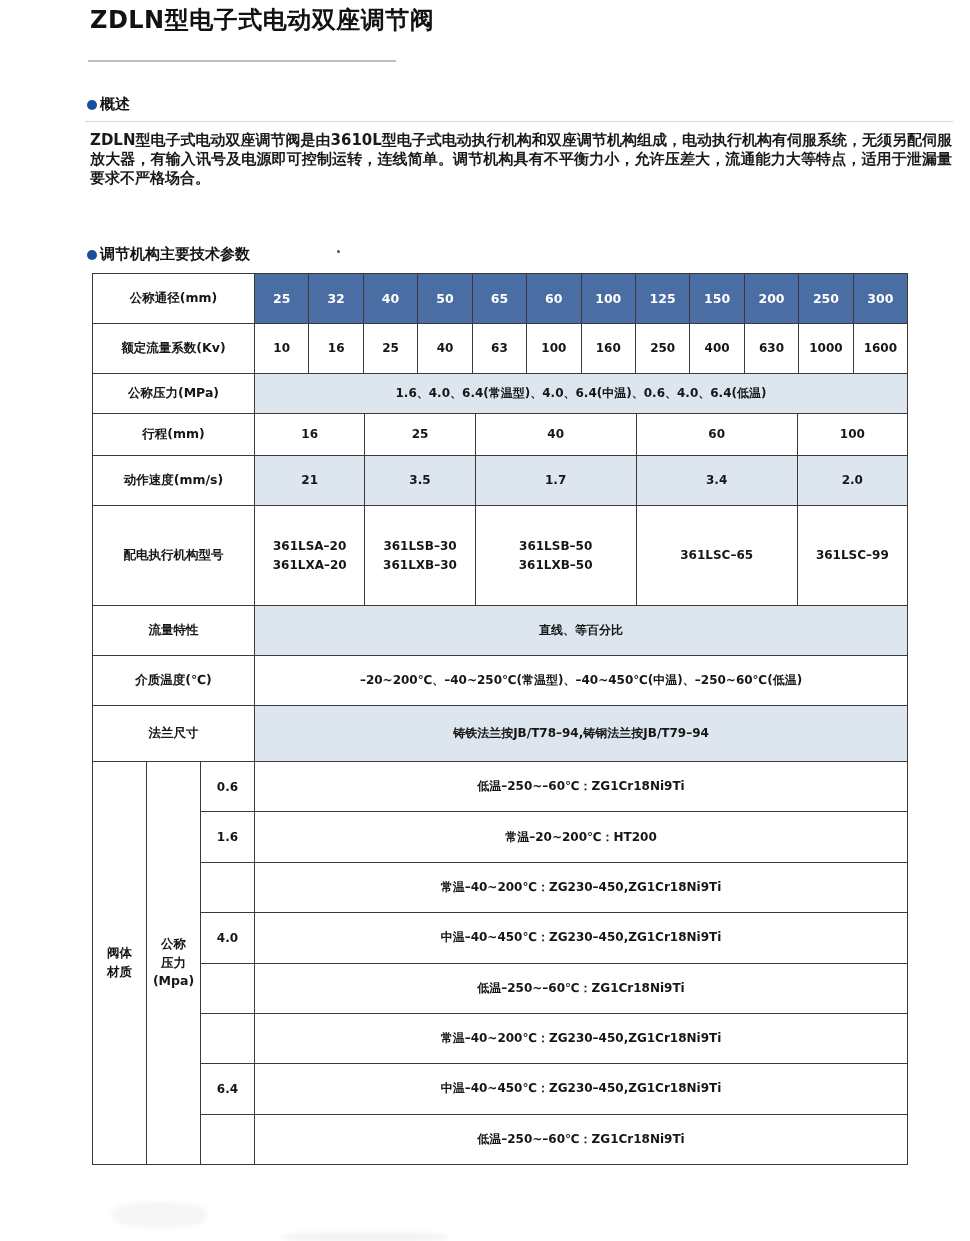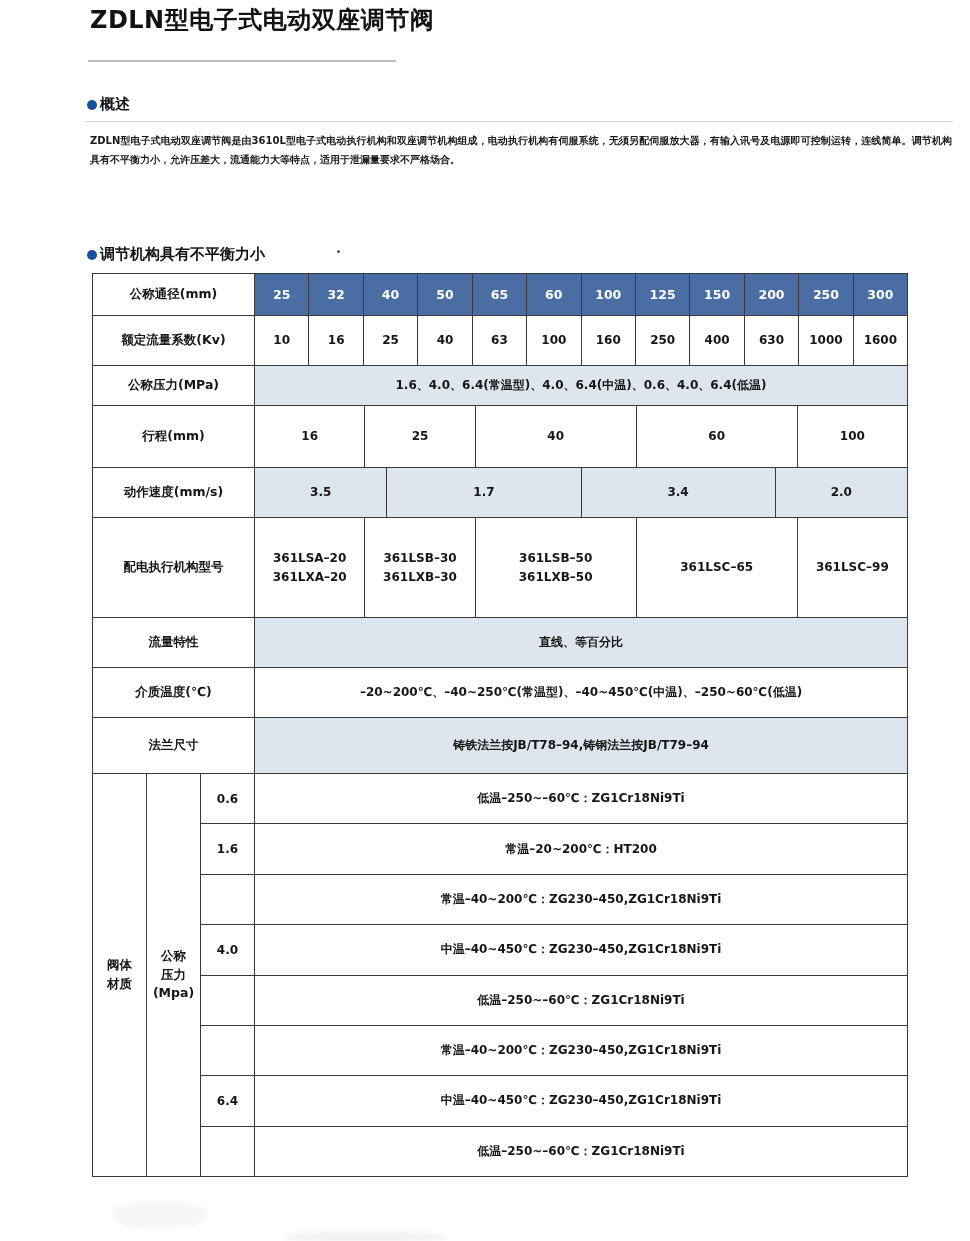--- a/index.html
+++ b/index.html
@@ -24,21 +24,21 @@
     display:flex;align-items:center;gap:3px;
   }
   .sec1{top:95px;}
   .sec2{top:245px;}
   .bullet{
     display:inline-block;width:10px;height:10px;border-radius:50%;
     background:var(--bullet,#164f9e);flex:0 0 auto;
   }
   .body-text{
     position:absolute;left:90px;top:131px;width:862px;margin:0;
-    font-size:10px;font-weight:600;line-height:19px;color:#1a1a1a;
+    font-size:15px;font-weight:600;line-height:19px;color:#1a1a1a;
     text-align:justify;
   }
   .stray-dot{
     position:absolute;left:337px;top:250px;width:3px;height:3px;
     border-radius:50%;background:#555;
   }
   
   .ptable{
     position:absolute;left:92px;top:273px;width:816px;
     border-top:1px solid var(--border,#3a3a3a);
@@ -111,26 +111,26 @@
     <span class="bullet"></span>
     <span>概述</span>
   </div>
 
   <div class="rule rule-wide"></div>
 
   <p class="body-text">ZDLN型电子式电动双座调节阀是由3610L型电子式电动执行机构和双座调节机构组成，电动执行机构有伺服系统，无须另配伺服放大器，有输入讯号及电源即可控制运转，连线简单。调节机构具有不平衡力小，允许压差大，流通能力大等特点，适用于泄漏量要求不严格场合。</p>
 
   <div class="sec-head sec2">
     <span class="bullet"></span>
-    <span>调节机构具有不平衡力小</span>
+    <span>调节机构主要技术参数</span>
   </div>
   <span class="stray-dot"></span>
 
   <div class="ptable" id="param-table">
-      <div class="t-row" style="height: 42px;">
+      <div class="t-row" style="height: 50px;">
         <div class="t-label">公称通径(mm)</div>
         <div class="t-cells">
           <div class="t-cell v-header" style="flex-grow: 1;">25</div>
           <div class="t-cell v-header" style="flex-grow: 1;">32</div>
           <div class="t-cell v-header" style="flex-grow: 1;">40</div>
           <div class="t-cell v-header" style="flex-grow: 1;">50</div>
           <div class="t-cell v-header" style="flex-grow: 1;">65</div>
           <div class="t-cell v-header" style="flex-grow: 1;">60</div>
           <div class="t-cell v-header" style="flex-grow: 1;">100</div>
           <div class="t-cell v-header" style="flex-grow: 1;">125</div>
@@ -156,33 +156,34 @@
           <div class="t-cell v-plain" style="flex-grow: 1;">1000</div>
           <div class="t-cell v-plain" style="flex-grow: 1;">1600</div>
         </div>
       </div>
       <div class="t-row" style="height: 40px;">
         <div class="t-label">公称压力(MPa)</div>
         <div class="t-cells">
           <div class="t-cell v-band" style="flex-grow: 12;">1.6、4.0、6.4(常温型)、4.0、6.4(中温)、0.6、4.0、6.4(低温)</div>
         </div>
       </div>
-      <div class="t-row" style="height: 62px;">
+      <div class="t-row" style="height: 42px;">
         <div class="t-label">行程(mm)</div>
         <div class="t-cells">
           <div class="t-cell v-plain" style="flex-grow: 2;">16</div>
           <div class="t-cell v-plain" style="flex-grow: 2;">25</div>
           <div class="t-cell v-plain" style="flex-grow: 3;">40</div>
           <div class="t-cell v-plain" style="flex-grow: 3;">60</div>
           <div class="t-cell v-plain" style="flex-grow: 2;">100</div>
         </div>
       </div>
       <div class="t-row" style="height: 50px;">
         <div class="t-label">动作速度(mm/s)</div>
         <div class="t-cells">
+          <div class="t-cell v-band" style="flex-grow: 2;">21</div>
           <div class="t-cell v-band" style="flex-grow: 2;">3.5</div>
           <div class="t-cell v-band" style="flex-grow: 3;">1.7</div>
           <div class="t-cell v-band" style="flex-grow: 3;">3.4</div>
           <div class="t-cell v-band" style="flex-grow: 2;">2.0</div>
         </div>
       </div>
       <div class="t-row" style="height: 100px;">
         <div class="t-label">配电执行机构型号</div>
         <div class="t-cells">
           <div class="t-cell v-plain" style="flex-grow: 2;">361LSA–20

